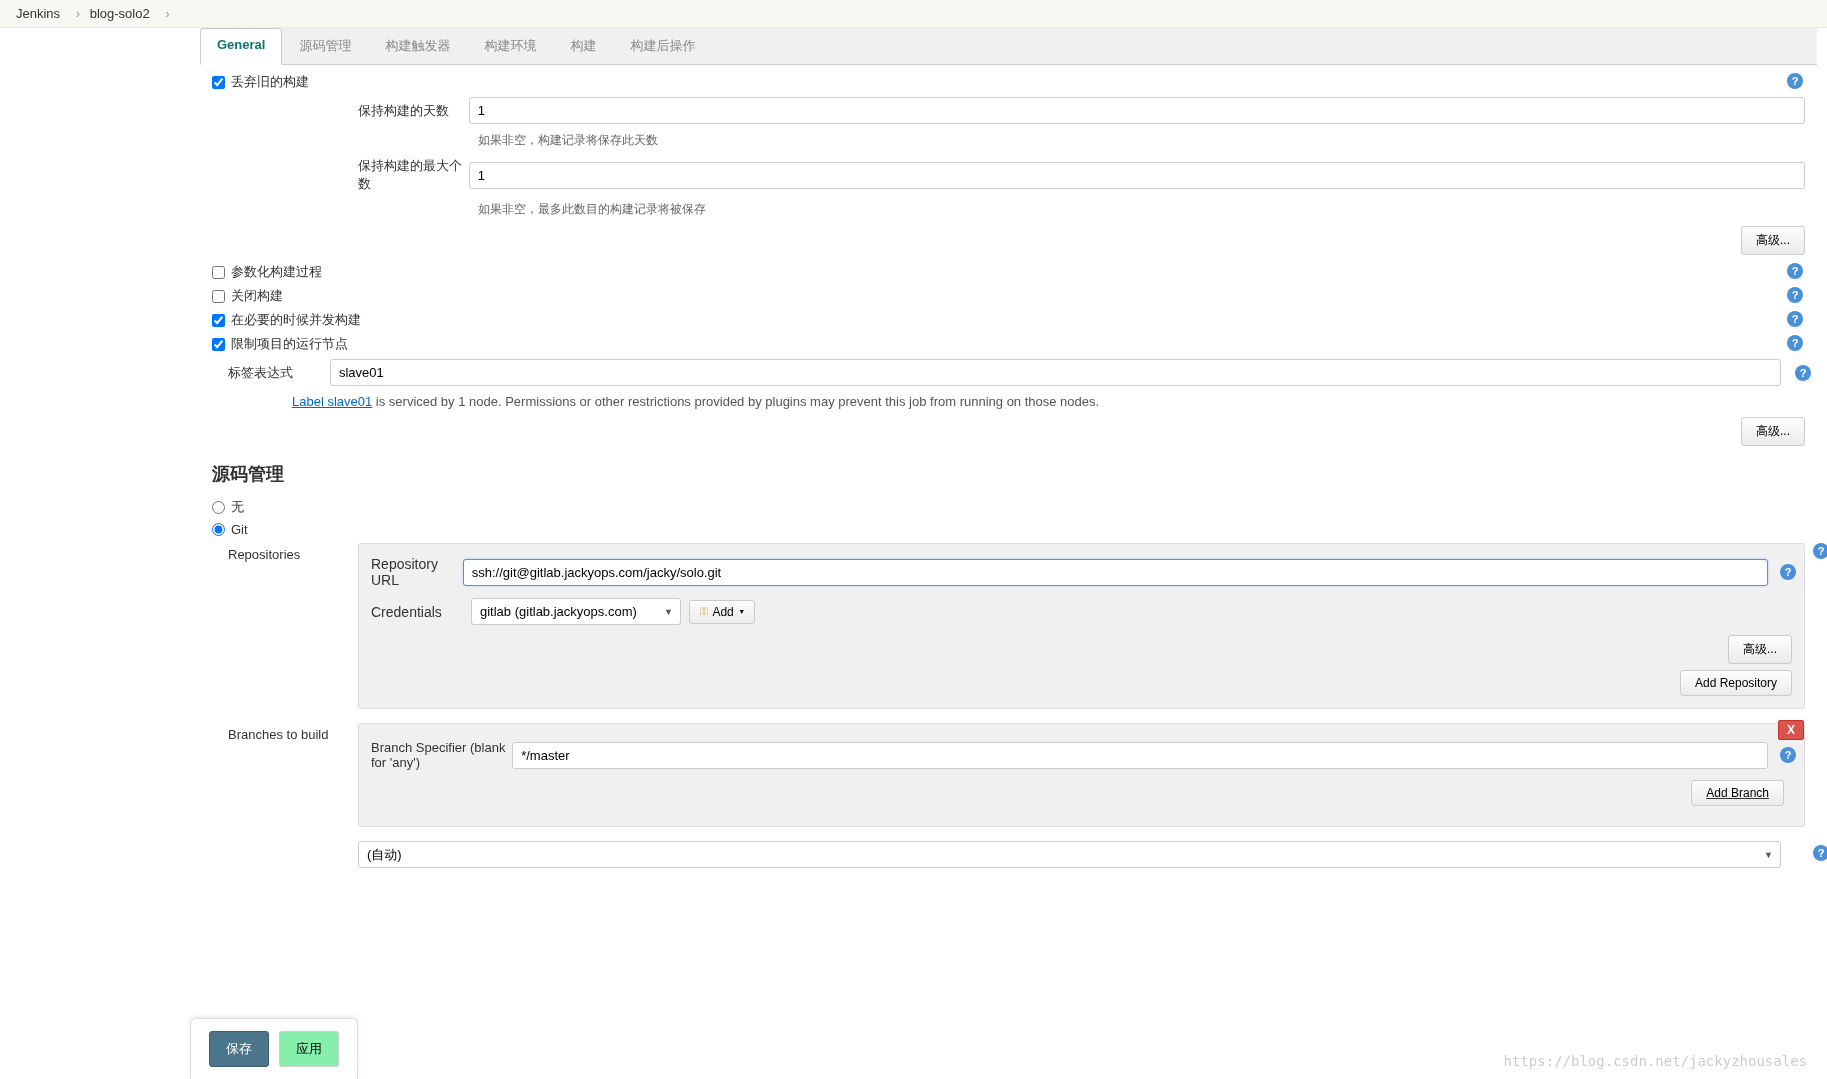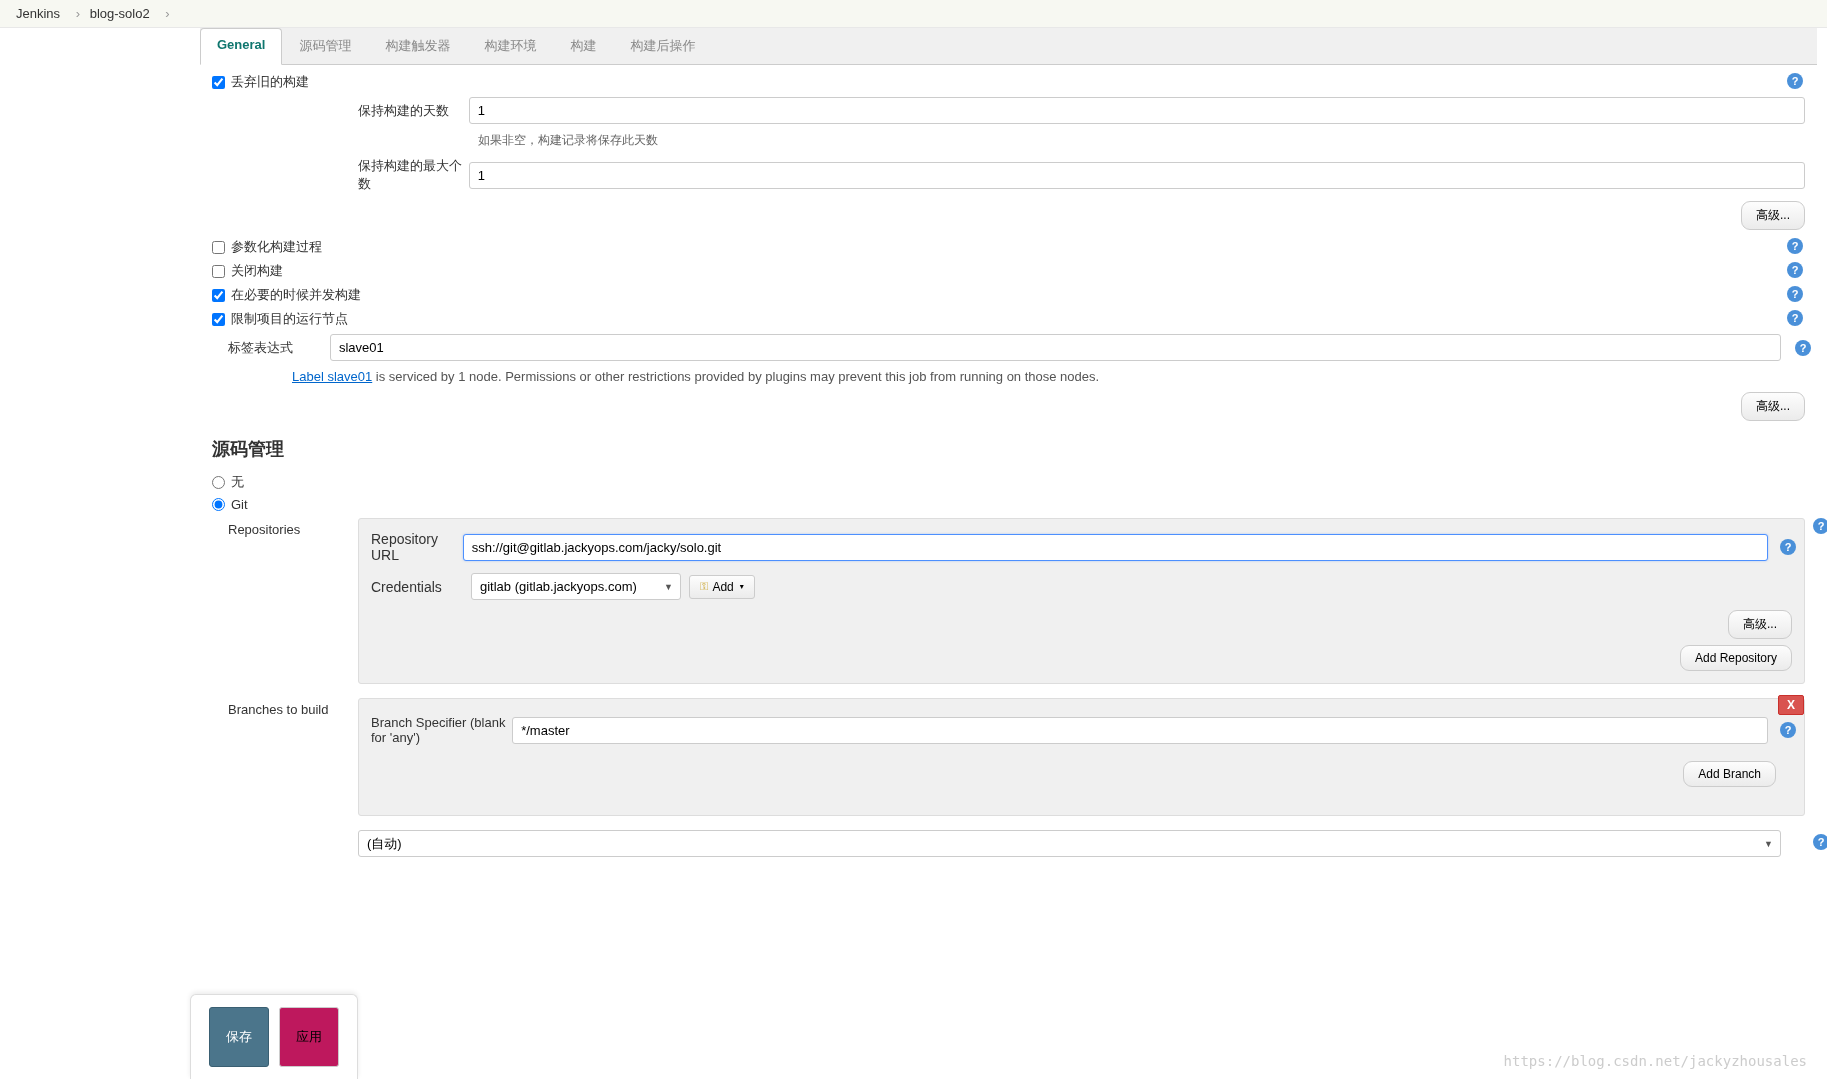--- a/index.html
+++ b/index.html
@@ -28,41 +28,41 @@
     .text-input.focused { border: 1px solid #4d90fe; outline: none; box-shadow: 0 0 2px rgba(77,144,254,0.5); }
     .select-input { width: 100%; padding: 5px 8px; border: 1px solid #ccc; border-radius: 3px; font-size: 13px; background: #fff; appearance: none; position: relative; }
     .select-wrap { position: relative; flex: 1; }
     .select-wrap::after { content: "▼"; position: absolute; right: 8px; top: 50%; transform: translateY(-50%); font-size: 9px; color: #555; pointer-events: none; }
     
     .help-text { font-size: 12px; color: #666; margin-top: 4px; margin-left: 0; }
     
     .help-icon { width: 16px; height: 16px; border-radius: 50%; background: #4a90d9; color: #fff; display: inline-flex; align-items: center; justify-content: center; font-size: 11px; font-weight: bold; cursor: pointer; margin-left: 8px; flex-shrink: 0; }
     .help-icon-right { position: absolute; right: 2px; }
     
-    .btn { padding: 5px 14px; border: 1px solid #ccc; border-radius: 9px; background: linear-gradient(#fdfdfd, #ebebeb); font-size: 12px; cursor: pointer; }
+    .btn { padding: 5px 14px; border: 1px solid #ccc; border-radius: 3px; background: linear-gradient(#fdfdfd, #ebebeb); font-size: 12px; cursor: pointer; }
     .btn-row-right { display: flex; justify-content: flex-end; margin-top: 8px; margin-bottom: 8px; }
     
     .section-title { font-size: 18px; font-weight: bold; margin: 16px 0 12px 0; }
     
     .repo-block { background: #f0f0f0; border: 1px solid #ddd; padding: 12px; border-radius: 3px; position: relative; }
     .repo-row { display: flex; align-items: center; margin-bottom: 10px; }
     .repo-label { width: 100px; font-size: 14px; }
     .repo-label-wide { width: 160px; font-size: 13px; }
     
     .label-link { color: #0066cc; text-decoration: underline; }
     .label-note { font-size: 13px; color: #555; margin-top: 6px; margin-bottom: 8px; }
     
     .add-btn { padding: 4px 10px; border: 1px solid #ccc; border-radius: 3px; background: linear-gradient(#fdfdfd, #ebebeb); font-size: 12px; cursor: pointer; display: inline-flex; align-items: center; gap: 4px; }
     .key-icon { color: #c9a227; font-size: 11px; }
     
     .delete-btn { position: absolute; right: 0; top: -4px; background: #d9534f; color: #fff; border: 1px solid #c9302c; border-radius: 2px; padding: 2px 8px; font-size: 12px; font-weight: bold; cursor: pointer; }
     
     .bottom-bar { position: fixed; bottom: 0; left: 190px; background: #fff; border: 1px solid #ddd; border-bottom: none; padding: 12px 18px; display: flex; gap: 10px; box-shadow: 0 -2px 5px rgba(0,0,0,0.08); border-radius: 6px 6px 0 0; }
     .btn-primary { background: #4b758b; color: #fff; border: 1px solid #3a5f72; padding: 6px 16px; border-radius: 3px; font-size: 13px; cursor: pointer; }
-    .btn-secondary { background: #be185d; border: 1px solid #ccc; padding: 20px 16px; border-radius: 3px; font-size: 13px; cursor: pointer; }
+    .btn-secondary { background: #86efac; border: 1px solid #ccc; padding: 8px 16px; border-radius: 3px; font-size: 13px; cursor: pointer; }
     
     .cred-select-wrap { position: relative; width: 210px; margin-right: 8px; }
     .cred-select-wrap::after { content: "▼"; position: absolute; right: 8px; top: 50%; transform: translateY(-50%); font-size: 9px; color: #555; pointer-events: none; }
     
     .watermark { position: fixed; bottom: 10px; right: 20px; color: #ccc; font-size: 14px; font-family: monospace; pointer-events: none; }
     
     .outer-row { display: flex; align-items: flex-start; margin-bottom: 6px; }
     .outer-label { width: 130px; padding-top: 4px; font-size: 13px; }
     .outer-content { flex: 1; }
     
@@ -107,20 +107,21 @@
           <input type="text" class="text-input" value="1" style="">
         </div>
         <div class="help-text" style="margin-left:120px;">如果非空，构建记录将保存此天数</div>
       </div>
 
       <div class="indent-field">
         <div class="field-row">
           <div class="field-label-sm" style="width:120px;">保持构建的最大个数</div>
           <input type="text" class="text-input" value="1" style="">
         </div>
+        <div class="help-text" style="margin-left:120px;">如果非空，最多此数目的构建记录将被保存</div>
       </div>
 
       <div class="btn-row-right">
         <button class="btn">高级...</button>
       </div>
     </div>
 
     <div class="form-row">
       <label class="cb-label">
         <input type="checkbox" style="">
@@ -216,21 +217,21 @@
       <div class="outer-row" style="margin-top:14px; position:relative;justify-content:space-between;">
         <div class="outer-label">Branches to build</div>
         <div class="outer-content">
           <div class="repo-block" style="position:relative; padding-top:16px;">
             <button class="delete-btn">X</button>
             <div class="repo-row" style="position:relative;">
               <div class="repo-label-wide">Branch Specifier (blank for 'any')</div>
               <input type="text" class="text-input" style="margin-right: 24px;" value="*/master">
               <span class="help-icon" style="position:absolute; right:-4px;">?</span>
             </div>
-            <div class="btn-row-right" style="margin:16px;">
+            <div class="btn-row-right" style="margin:8px;text-decoration:underline;">
               <button class="btn">Add Branch</button>
             </div>
           </div>
         </div>
       </div>
 
       <div class="outer-row" style="margin-top:14px; position:relative;">
         <div class="outer-label"></div>
         <div class="outer-content">
           <div class="select-wrap" style="margin-right:24px;">

